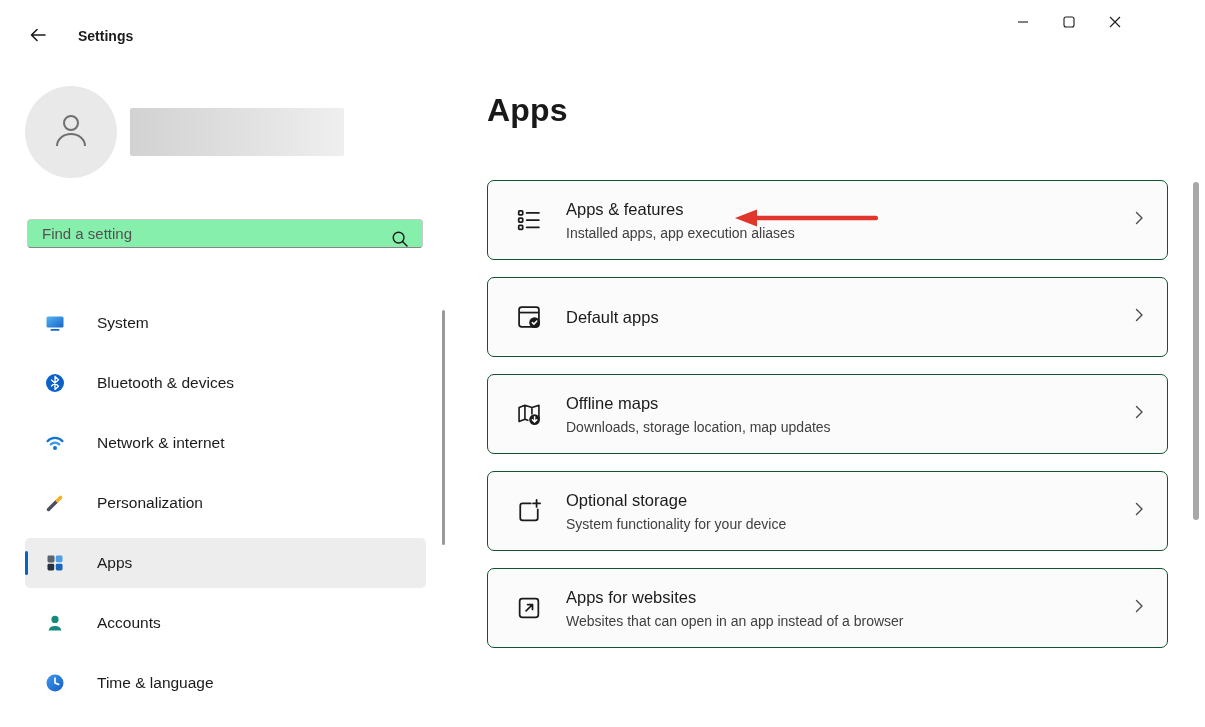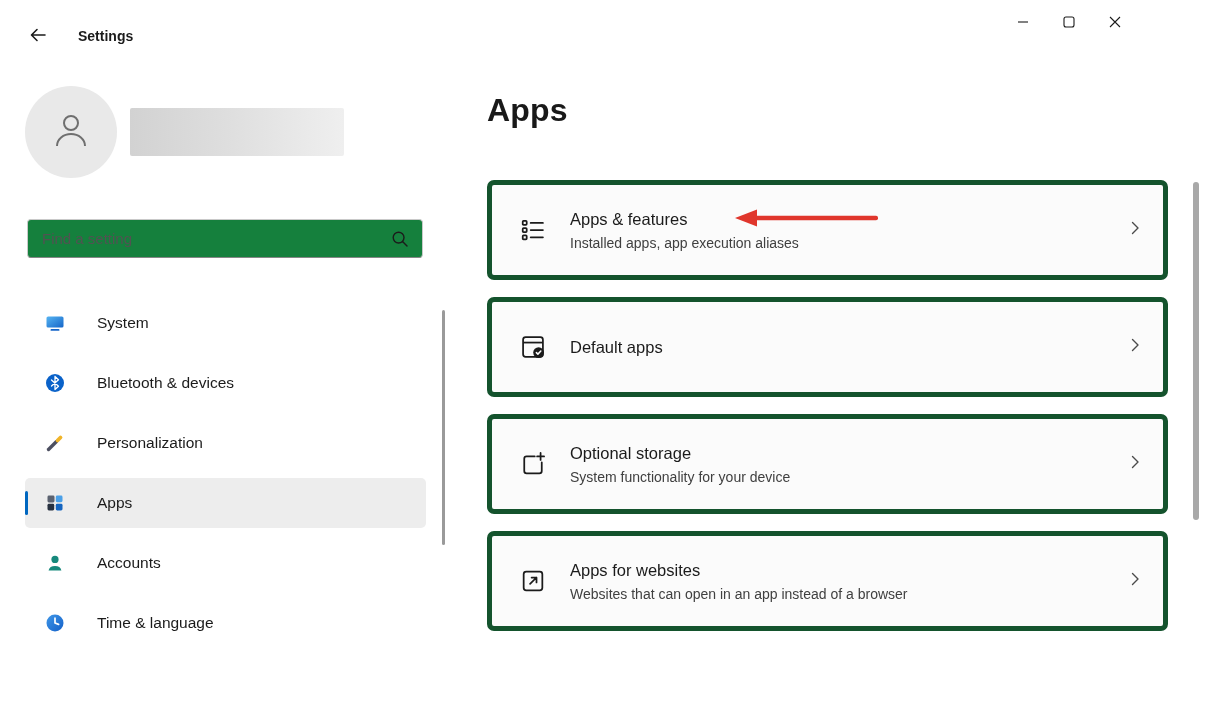--- a/index.html
+++ b/index.html
@@ -35,22 +35,22 @@
   .avatar {
     width: 92px; height: 92px; border-radius: 50%;
     background: #e9e9e9; display: flex; align-items: center; justify-content: center;
     flex: 0 0 auto;
   }
   .blur-name {
     margin-left: 13px; width: 214px; height: 48px; border-radius: 2px;
     background: linear-gradient(90deg, #d2d2d2 0%, #dedede 45%, #efefef 100%);
   }
   .search-box {
-    position: absolute; left: 27px; top: 219px; width: 396px; height: 39px;
-    background: #15803d; border: 1px solid #c9c9c9; border-bottom: 1px solid #868686;
+    position: absolute; left: 27px; top: 219px; width: 396px; height: 29px;
+    background: #86efac; border: 1px solid #c9c9c9; border-bottom: 1px solid #868686;
     border-radius: 4px;
   }
   .search-box input {
     width: 100%; height: 100%; border: none; outline: none; background: transparent;
     font-family: "Liberation Sans", "DejaVu Sans", sans-serif;
     font-size: 15px; color: #1b1b1b; padding: 0 40px 0 14px;
   }
   .search-box input::placeholder { color: #525252; opacity: 1; }
   .search-ic { position: absolute; right: 12px; top: 9px; }
   .nav { position: absolute; left: 25px; top: 298px; width: 401px; }
@@ -71,22 +71,22 @@
     position: absolute; left: 442px; top: 310px; width: 3px; height: 235px;
     background: #9a9a9a; border-radius: 2px;
   }
   
   .page-title {
     position: absolute; left: 487px; top: 92px;
     font-size: 32px; font-weight: 700; color: #191919; letter-spacing: 0.2px;
   }
   .cards { position: absolute; left: 487px; top: 180px; width: 681px; }
   .card {
-    height: 100px; margin-bottom: 17px;
-    background: #fbfbfb; border: 5px solid #14532d; border-radius: 7px;
+    height: 80px; margin-bottom: 17px;
+    background: #fbfbfb; border: 1px solid #14532d; border-radius: 7px;
     display: flex; align-items: center; padding: 0 20px 0 27px;
     cursor: pointer;
   }
   .card-ic { width: 28px; height: 28px; flex: 0 0 auto; }
   .card-text { margin-left: 23px; flex: 1 1 auto; }
   .card-title { font-size: 16.5px; color: #1b1b1b; }
   .card-sub { font-size: 14px; color: #404040; margin-top: 6px; }
   .chev { flex: 0 0 auto; }
   
   .anno-arrow { position: absolute; left: 735px; top: 207px; }
@@ -177,20 +177,31 @@
 
     <span class="nav-ic">
       <svg width="20" height="20" viewBox="0 0 20 20">
           <circle cx="10" cy="10" r="9" fill="#0a62c9"></circle>
           <path d="M10 3.5 V16.5 M10 3.5 L13.5 6.7 L6.5 13 M10 16.5 L13.5 13.3 L6.5 7" stroke="#ffffff" stroke-width="1.3" fill="none" stroke-linejoin="round" stroke-linecap="round"></path>
         </svg>
     </span>
     <span class="nav-label">Bluetooth &amp; devices</span>
   </div>
 
+  <div class="nav-item">
+
+    <span class="nav-ic">
+      <svg width="20" height="20" viewBox="0 0 20 20">
+          <path d="M2.5 8.2 A10 10 0 0 1 17.5 8.2" stroke="#1273d0" stroke-width="2.2" fill="none" stroke-linecap="round"></path>
+          <path d="M5.7 11.4 A5.9 5.9 0 0 1 14.3 11.4" stroke="#3f97e8" stroke-width="2.2" fill="none" stroke-linecap="round"></path>
+          <circle cx="10" cy="15" r="2" fill="#1273d0"></circle>
+        </svg>
+    </span>
+    <span class="nav-label">Network &amp; internet</span>
+  </div>
 
   <div class="nav-item">
 
     <span class="nav-ic">
       <svg width="20" height="20" viewBox="0 0 20 20">
           <path d="M3.5 16.5 L11.5 8.5" stroke="#4c4f60" stroke-width="3.4" stroke-linecap="round"></path>
           <path d="M12.5 7.5 L15.5 4.5" stroke="#f0b429" stroke-width="3.8" stroke-linecap="round"></path>
         </svg>
     </span>
     <span class="nav-label">Personalization</span>
@@ -277,20 +288,38 @@
     <span class="card-text">
       <span class="card-title" style="display:block">Default apps</span>
     </span>
     <span class="chev">
       <svg width="16" height="16" viewBox="0 0 16 16">
           <path d="M5.5 2.5 L11 8 L5.5 13.5" stroke="#4a4a4a" stroke-width="1.4" fill="none" stroke-linecap="round" stroke-linejoin="round"></path>
         </svg>
     </span>
   </div>
 
+  <div class="card">
+    <span class="card-ic">
+      <svg width="28" height="28" viewBox="0 0 24 24">
+          <path d="M3.5 6.5 L8.5 4.5 L14.5 6.5 L20.5 4.5 V16 L17 17.2 M3.5 6.5 V18.5 L8.5 16.5 L11 17.4 M8.5 4.5 V16.5 M14.5 6.5 V12" stroke="#1b1b1b" stroke-width="1.4" fill="none" stroke-linejoin="round" stroke-linecap="round"></path>
+          <circle cx="16.8" cy="16.8" r="4.6" fill="#1b1b1b"></circle>
+          <path d="M16.8 14.4 V18.6 M14.9 16.9 L16.8 18.8 L18.7 16.9" stroke="#ffffff" stroke-width="1.3" fill="none" stroke-linecap="round" stroke-linejoin="round"></path>
+        </svg>
+    </span>
+    <span class="card-text">
+      <span class="card-title" style="display:block">Offline maps</span>
+      <span class="card-sub" style="display:block">Downloads, storage location, map updates</span>
+    </span>
+    <span class="chev">
+      <svg width="16" height="16" viewBox="0 0 16 16">
+          <path d="M5.5 2.5 L11 8 L5.5 13.5" stroke="#4a4a4a" stroke-width="1.4" fill="none" stroke-linecap="round" stroke-linejoin="round"></path>
+        </svg>
+    </span>
+  </div>
 
   <div class="card">
     <span class="card-ic">
       <svg width="28" height="28" viewBox="0 0 24 24" stroke="#1b1b1b" stroke-width="1.5" fill="none" stroke-linecap="round">
           <path d="M13.5 5.5 H6.5 a2 2 0 0 0 -2 2 V18 a2 2 0 0 0 2 2 H17.5 a2 2 0 0 0 2 -2 V10.5"></path>
           <path d="M18.5 2.5 V8.5 M15.5 5.5 H21.5"></path>
         </svg>
     </span>
     <span class="card-text">
       <span class="card-title" style="display:block">Optional storage</span>

